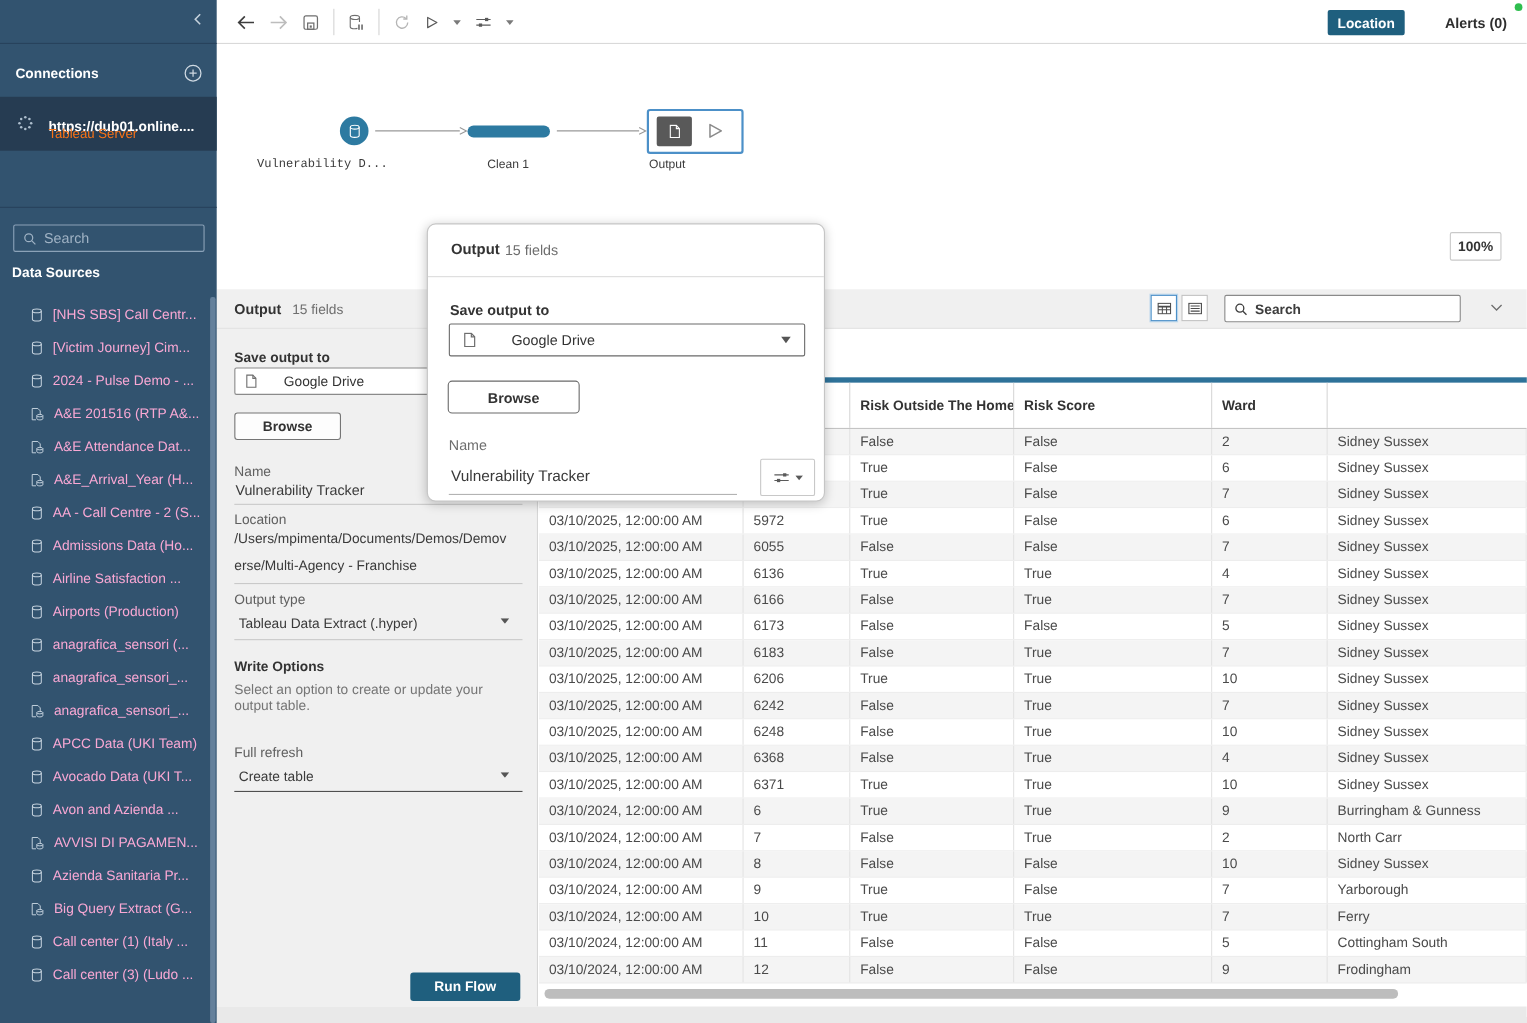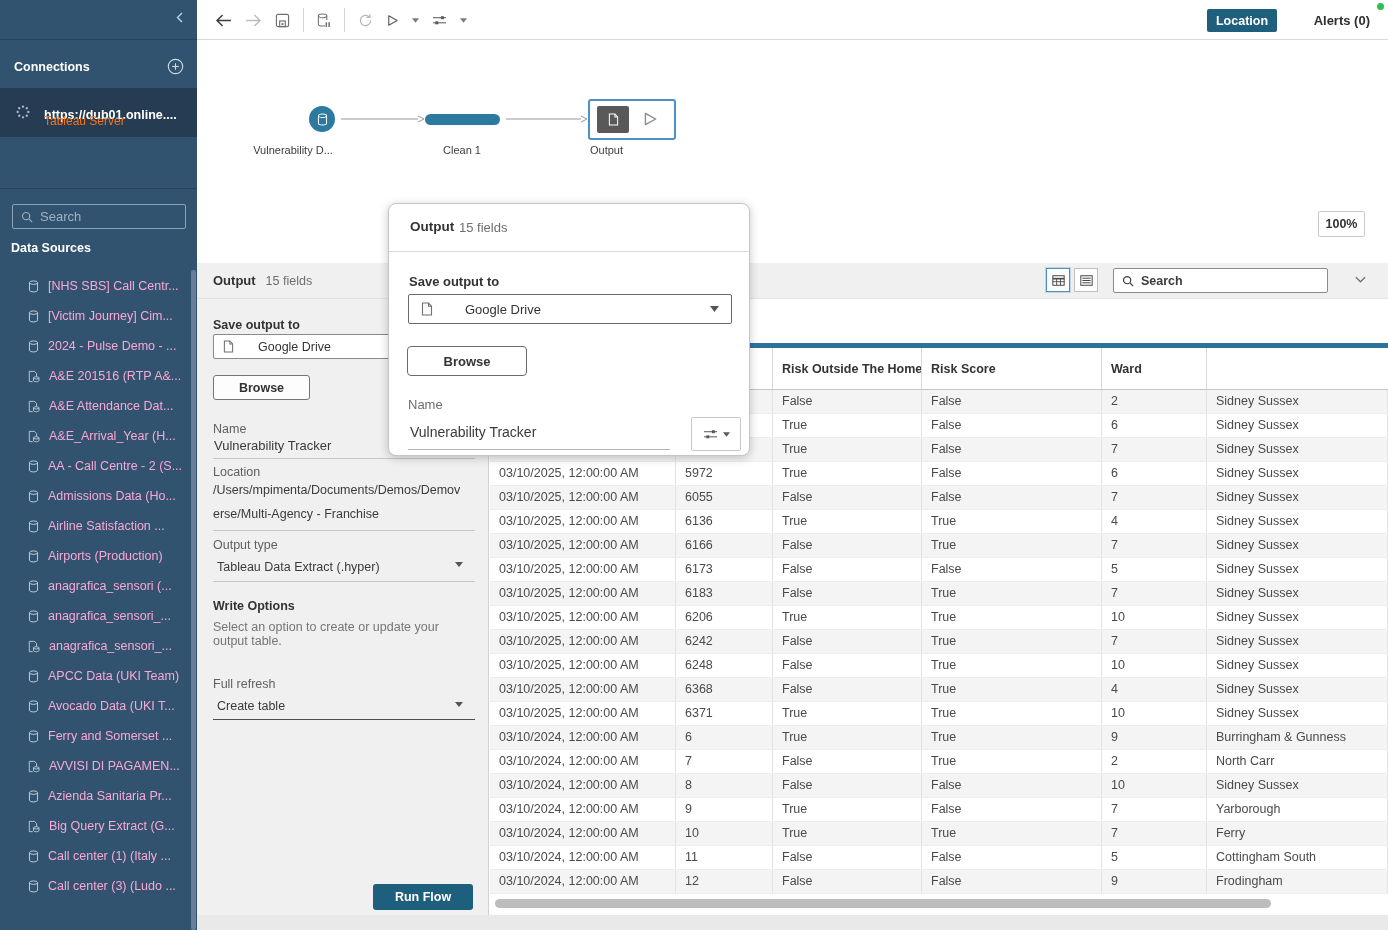--- a/index.html
+++ b/index.html
@@ -38,21 +38,21 @@
   #green-dot { position:absolute; right:4px; top:3px; width:7px; height:7px; border-radius:50%; background:#2FBE4F; }
 
   
   #canvas { position:absolute; left:197px; top:41px; width:1191px; height:222px; background:#fff; }
   #node-input { position:absolute; left:112px; top:65px; width:26px; height:26px; border-radius:50%; background:#2D7AA1; color:#fff; display:flex; align-items:center; justify-content:center; cursor:pointer; }
   #node-clean { position:absolute; left:228px; top:73px; width:75px; height:11px; border-radius:6px; background:#2D7AA1; cursor:pointer; }
   #node-output-box { position:absolute; left:391px; top:58px; width:88px; height:41px; background:#fff; border:2px solid #4C90C8; border-radius:3px; cursor:pointer; }
   #node-output-sq { position:absolute; left:7px; top:5px; width:32px; height:27px; background:#595959; border-radius:2px; color:#fff; display:flex; align-items:center; justify-content:center; }
   #node-output-play { position:absolute; left:52px; top:8px; color:#8A8A8A; }
   .flow-label { position:absolute; top:103px; font-size:11px; color:#3C3C3C; white-space:nowrap; }
-  #lbl-input { left:26px; width:140px; text-align:center; }
+  #lbl-input { left:26px; width:140px; text-align:center;font-family:Liberation Mono, monospace; }
   #lbl-clean { left:195px; width:140px; text-align:center; }
   #lbl-output { left:393px; }
   .flow-arrow { position:absolute; top:74px; }
   #arrow-1 { left:144px; }
   #arrow-2 { left:309px; }
   #zoom-box { position:absolute; left:1121px; top:170px; width:47px; height:26px; background:#fff; border:1px solid #C9C9C9; border-radius:2px; display:flex; align-items:center; justify-content:center; font-weight:600; cursor:pointer; }
 
   
   #pane-header { position:absolute; left:197px; top:263px; width:1191px; height:36px; background:#F0F0F0; border-bottom:1px solid #E2E2E2; }
   #ph-title { position:absolute; left:16px; top:0; height:35px; display:flex; align-items:center; gap:10px; }
@@ -304,21 +304,21 @@
           </span>
           <span class="ds-label">Avocado Data (UKI T...</span>
         </div>
         <div class="ds-item">
           <span class="ds-ic">
             <svg viewBox="0 0 12 14" width="11" height="13">
               <ellipse cx="6" cy="2.8" rx="4.4" ry="1.9" fill="none" stroke="currentColor" stroke-width="1"></ellipse>
               <path d="M1.6 2.8v8.2c0 1.1 2 1.9 4.4 1.9s4.4-.8 4.4-1.9V2.8" fill="none" stroke="currentColor" stroke-width="1"></path>
             </svg>
           </span>
-          <span class="ds-label">Ferry and Somerset ...</span>
+          <span class="ds-label">Avon and Azienda ...</span>
         </div>
         <div class="ds-item">
           <span class="ds-ic">
             <svg viewBox="0 0 14 14" width="12" height="13">
               <path d="M1.5 1h6l2.5 2.5V7" fill="none" stroke="currentColor" stroke-width="1"></path>
               <path d="M1.5 1v12h4" fill="none" stroke="currentColor" stroke-width="1"></path>
               <ellipse cx="9.6" cy="8.6" rx="3.2" ry="1.3" fill="none" stroke="currentColor" stroke-width="1"></ellipse>
               <path d="M6.4 8.6v3.2c0 .7 1.4 1.3 3.2 1.3s3.2-.6 3.2-1.3V8.6" fill="none" stroke="currentColor" stroke-width="1"></path>
             </svg>
           </span>

